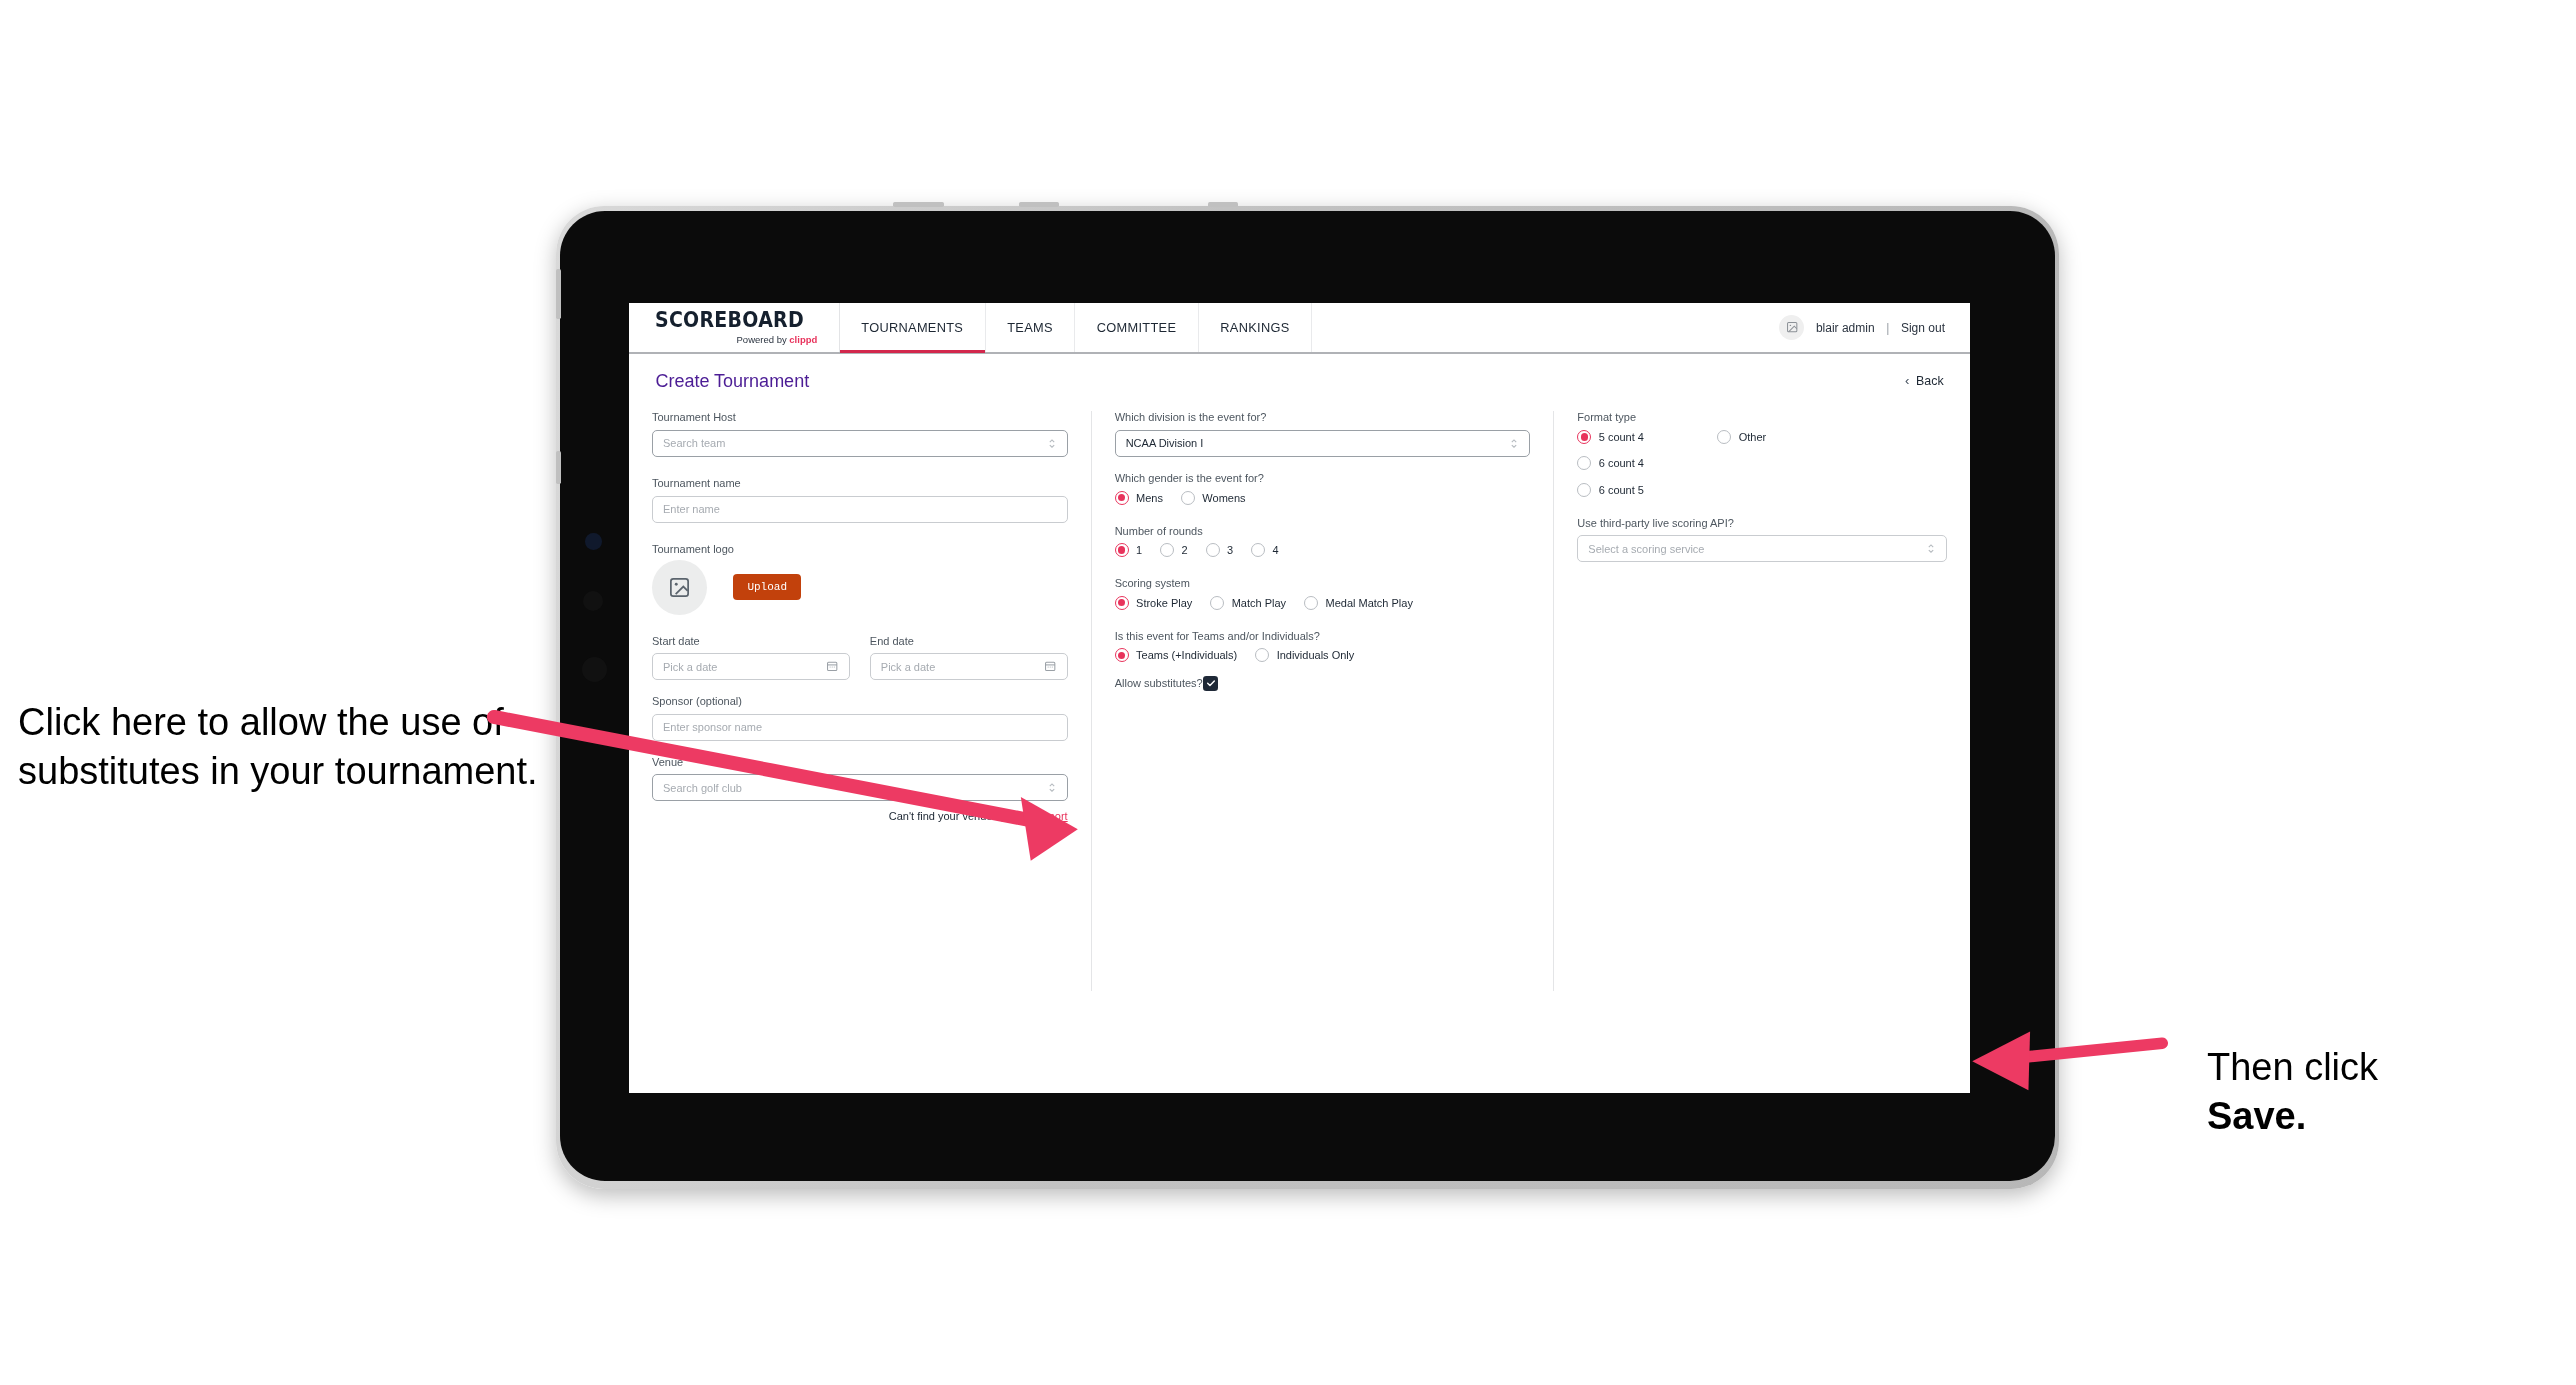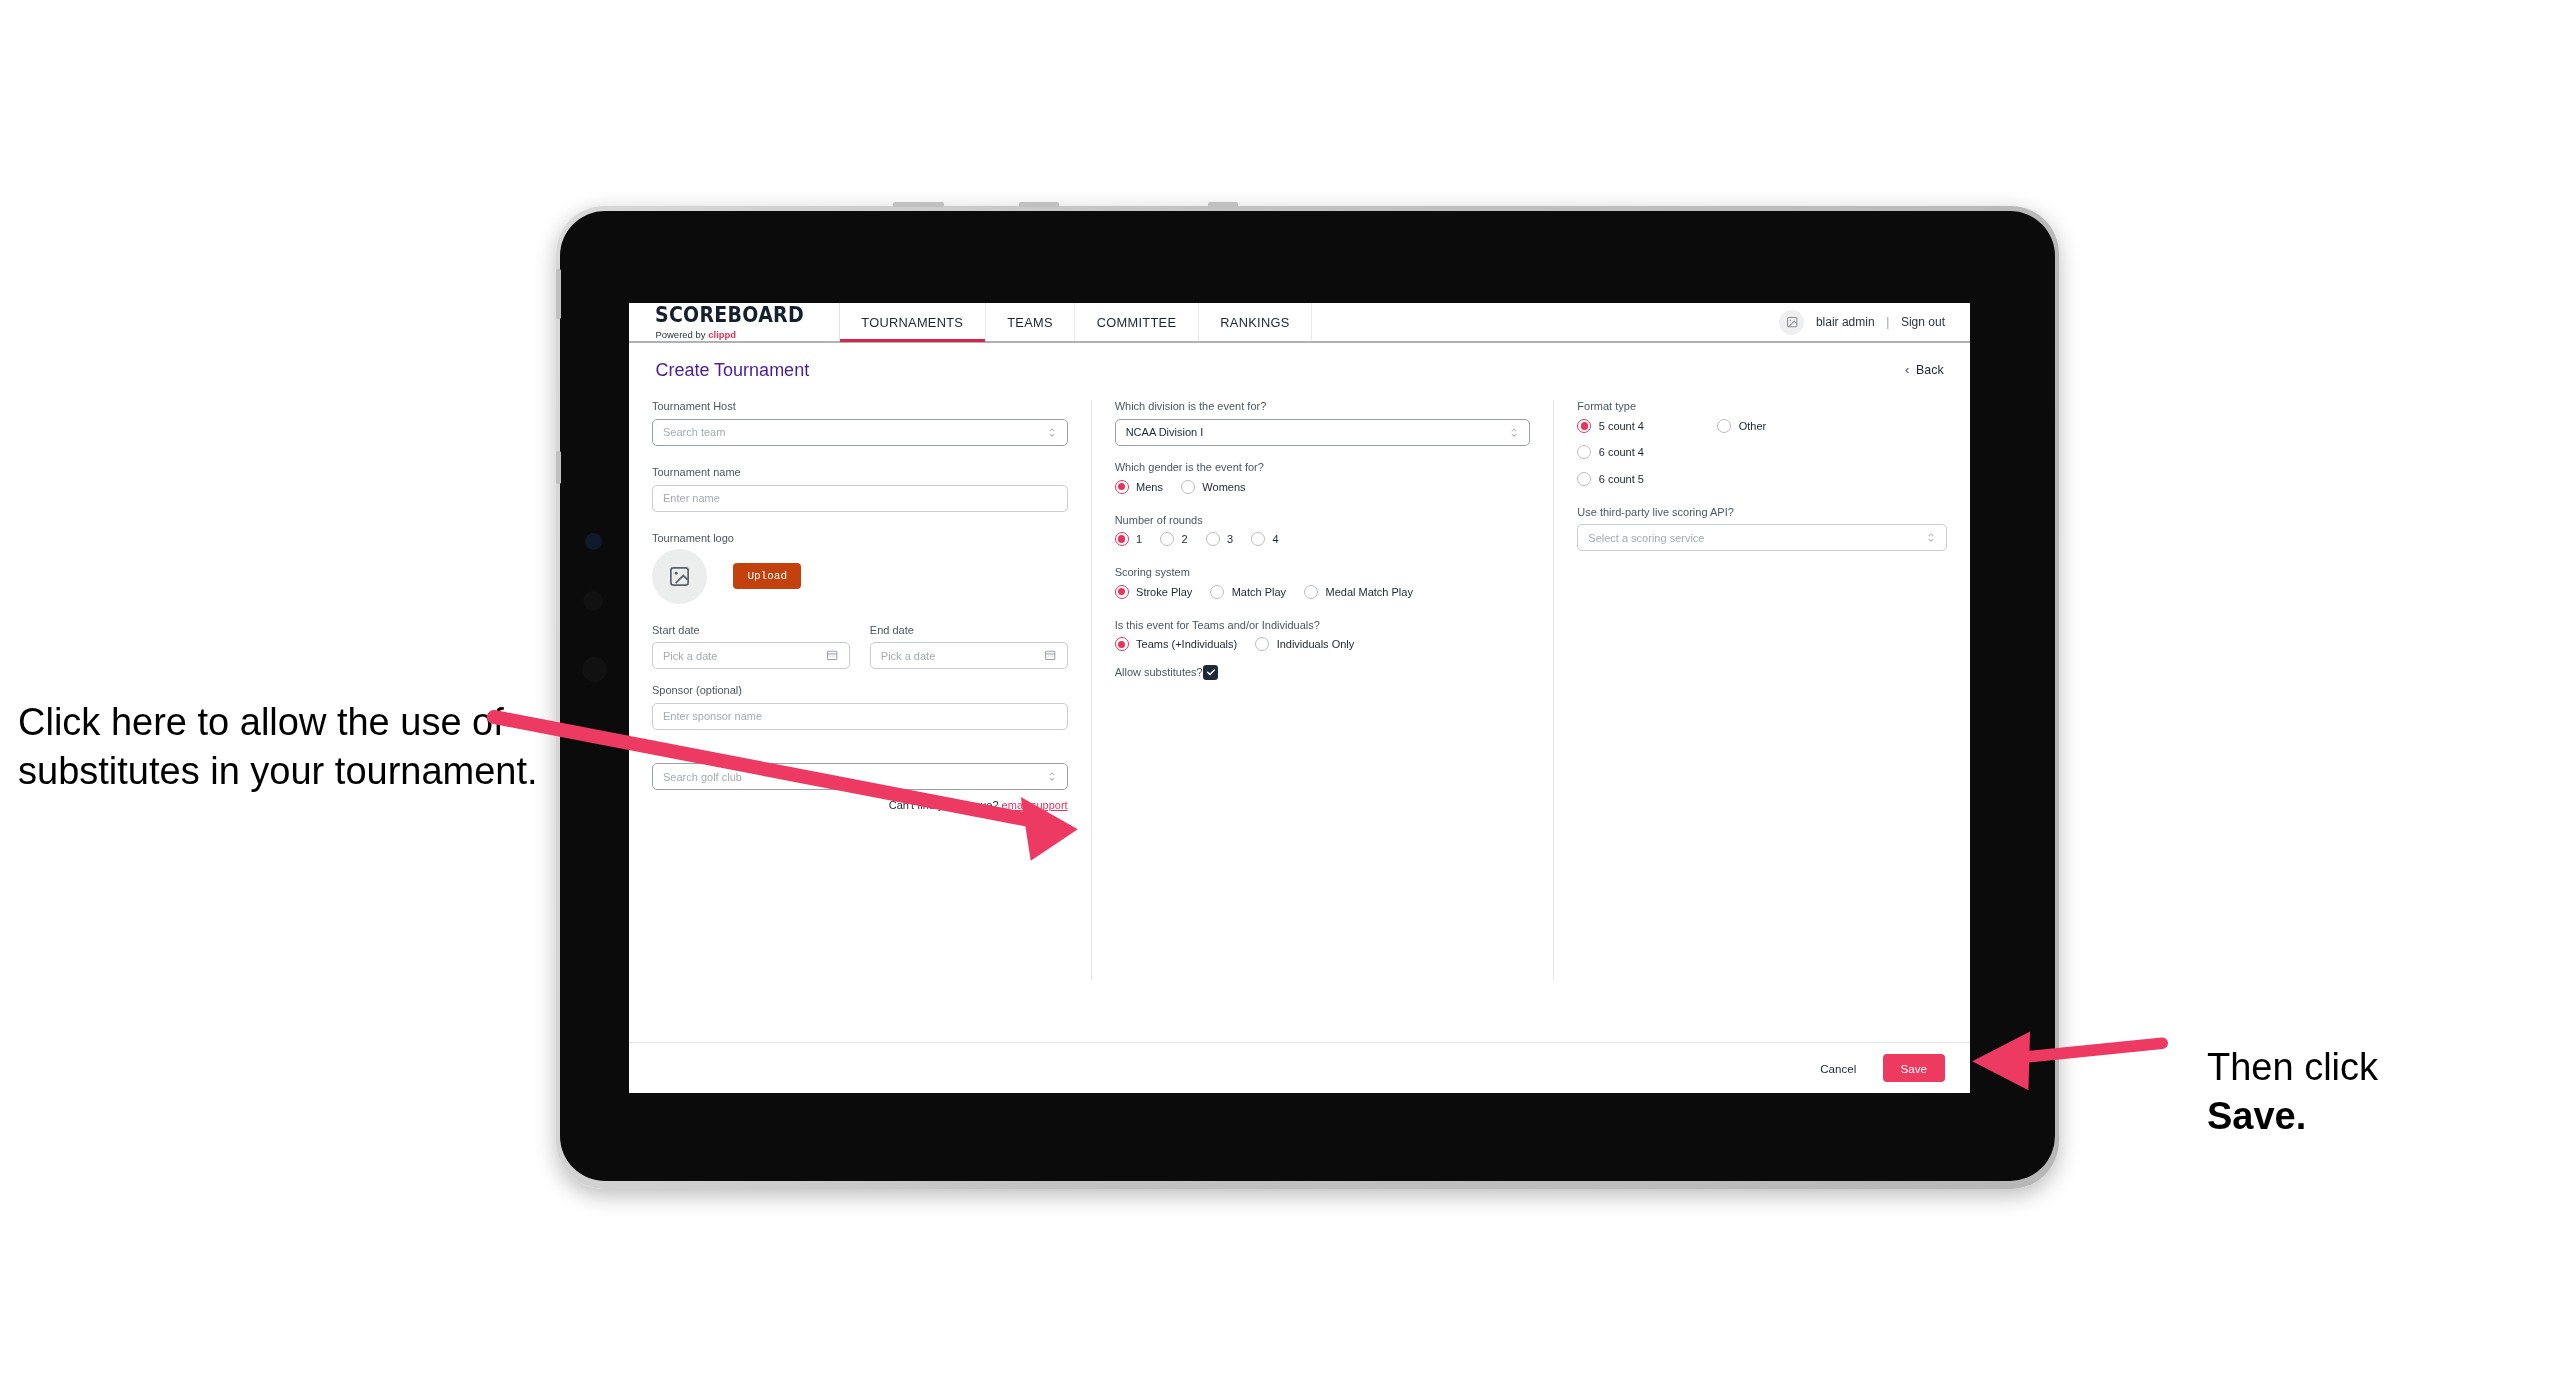--- a/index.html
+++ b/index.html
@@ -68,25 +68,26 @@
     top: 303px;
     width: 1341px;
     height: 790px;
     background: #ffffff;
     overflow: hidden;
   }
 
   
   .topnav {
     position: relative;
-    height: 40px;
+    height: 51px;
     background: #ffffff;
     border-bottom: 2.5px solid #b0b2b6;
     display: flex;
     align-items: stretch;
+    text-align: right;
   }
   .brand {
     display: flex;
     flex-direction: column;
     justify-content: center;
     padding: 0 21.5px 0 26.4px;
     border-right: 0.8px solid #e3e4e6;
   }
   .brand-word {
     font-family: "DejaVu Sans", sans-serif;
@@ -627,24 +628,20 @@
         <div class="fld-label">Use third-party live scoring API?</div>
         <div class="input light-border">
           <span class="ph">Select a scoring service</span>
           <svg class="stepper-ico" viewBox="0 0 12 18" fill="none" stroke="currentColor" stroke-width="1.5">
             <path d="M3 7l3-3 3 3M3 11l3 3 3-3"></path>
           </svg>
         </div>
       </div>
     </div>
 
-    <div class="footer">
-      <button class="btn-cancel">Cancel</button>
-      <button class="btn-save">Save</button>
-    </div>
   </div>
 
   <div class="anno anno-left">Click here to allow the use of substitutes in your tournament.</div>
 
   <div class="anno anno-right">
     <span>Then click</span>
     <span class="bold">Save.</span>
   </div>
 
   <svg class="arrow-svg" viewBox="0 0 3119 1678">

